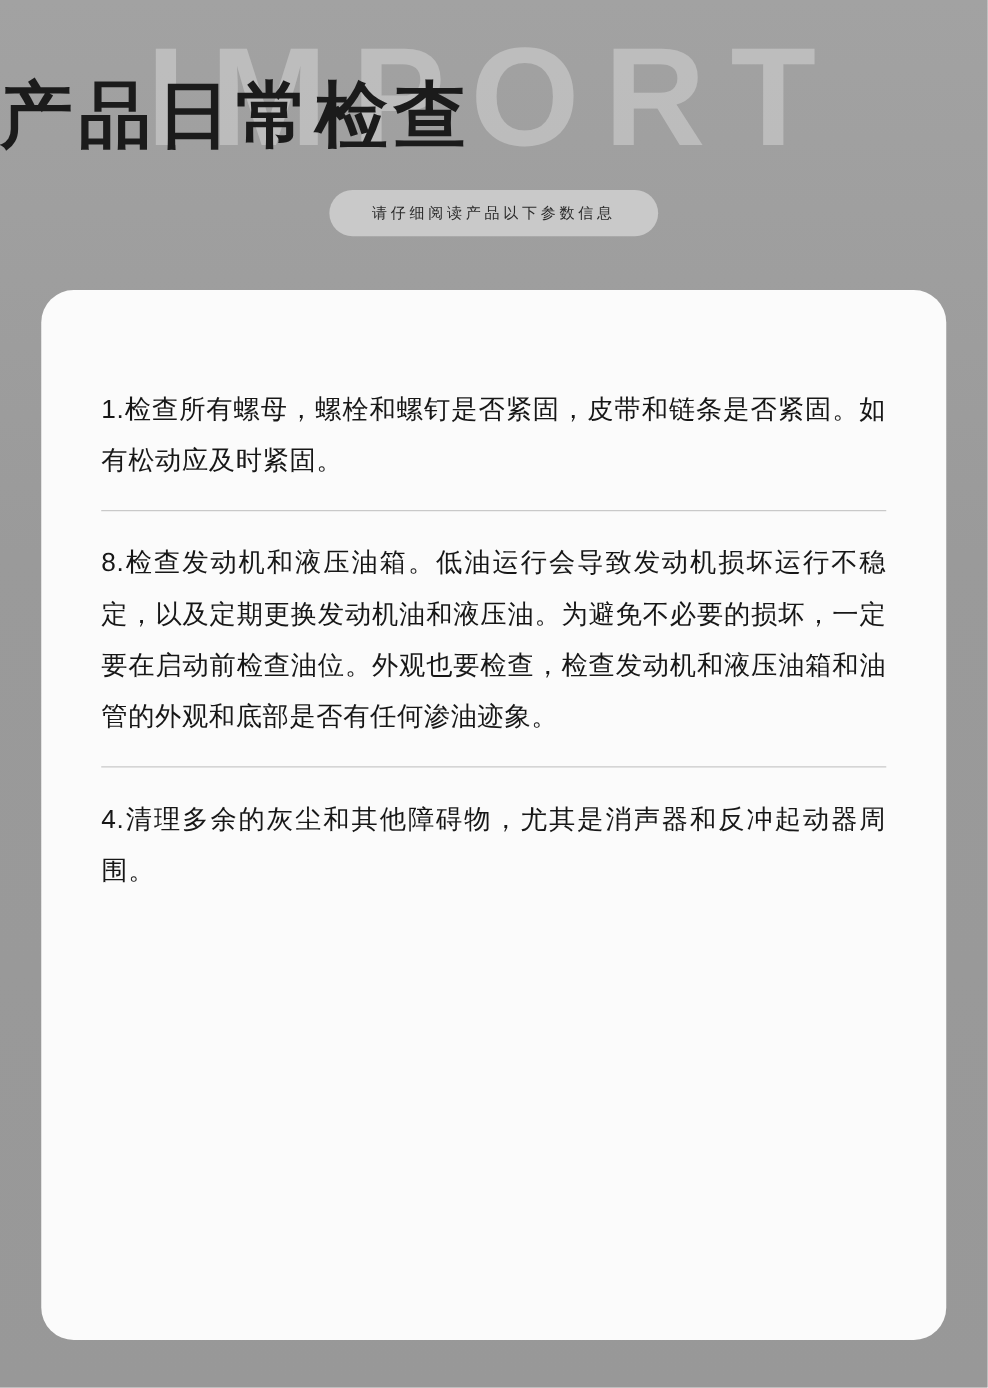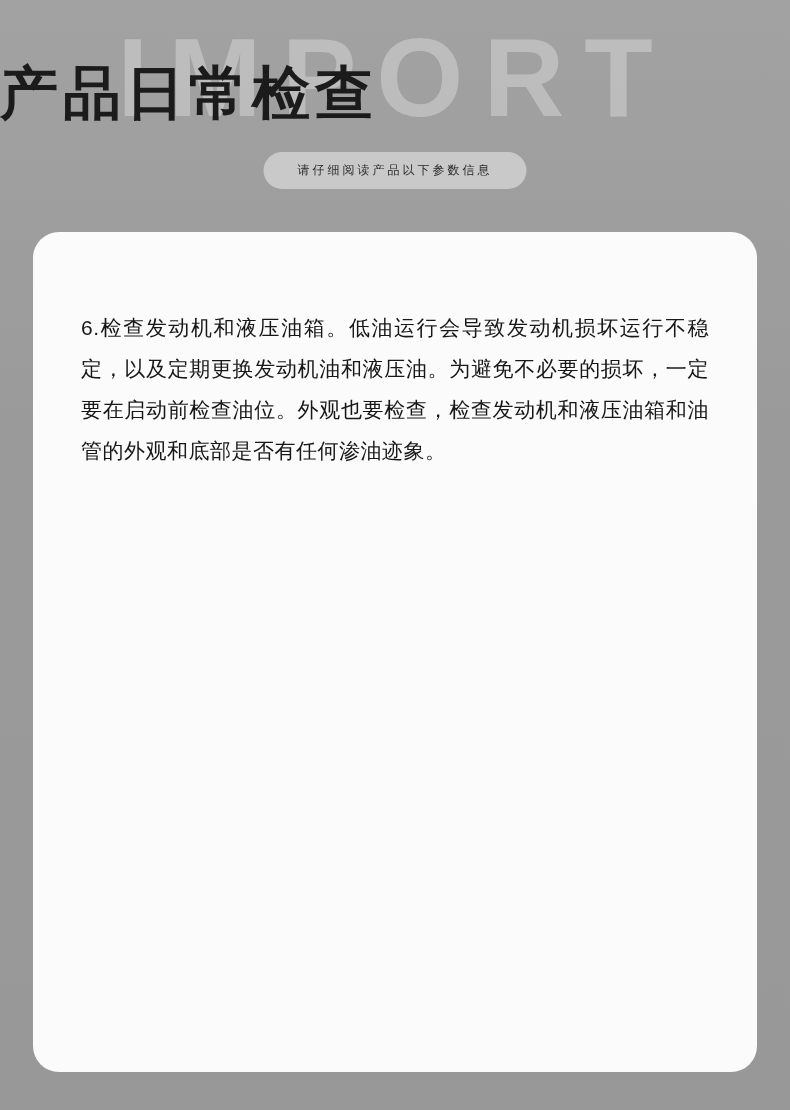--- a/index.html
+++ b/index.html
@@ -112,22 +112,28 @@
 <div class="page">
 
   <div class="header">
     <div class="watermark">IMPORT</div>
     <div class="main-title">产品日常检查</div>
     <div class="subtitle-pill">请仔细阅读产品以下参数信息</div>
   </div>
 
   <div class="card">
 
+    <div class="item">
+      <p>1.检查所有螺母，螺栓和螺钉是否紧固，皮带和链条是否紧固。如有松动应及时紧固。</p>
+    </div>
 
     <div class="item">
-      <p>6.检查发动机和液压油箱。低油运行会导致发动机损坏运行不稳定，以及定期更换发动机油和液压油。为避免不必要的损坏，一定要在启动前检查油位。外观也要检查，检查发动机和液压油箱和油管的外观和底部是否有任何渗油迹象。</p>
+      <p>8.检查发动机和液压油箱。低油运行会导致发动机损坏运行不稳定，以及定期更换发动机油和液压油。为避免不必要的损坏，一定要在启动前检查油位。外观也要检查，检查发动机和液压油箱和油管的外观和底部是否有任何渗油迹象。</p>
     </div>
 
 
+    <div class="item">
+      <p>4.清理多余的灰尘和其他障碍物，尤其是消声器和反冲起动器周围。</p>
+    </div>
 
   </div>
 
 </div>
 
 </body></html>

